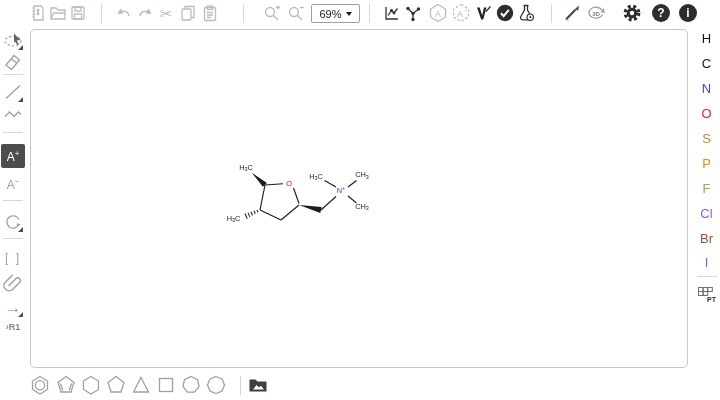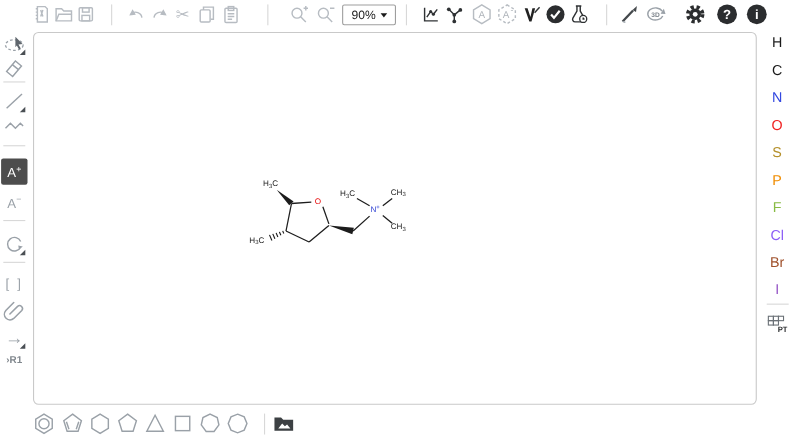--- a/index.html
+++ b/index.html
@@ -135,21 +135,21 @@
       <span>
         <svg width="20" height="20" viewBox="0 0 20 20">
             <circle class="ic-lgray" cx="8" cy="9" r="4.5"></circle>
             <path class="ic-lgray" d="M11.3 12.3 L16 17"></path>
             <path class="ic-lgray" d="M14 4.5 h4"></path>
           </svg>
       </span>
     </div>
 
     <div class="zoombox">
-      <span>90%</span>
+      <span>69%</span>
       <span class="arr"></span>
     </div>
 
     <div class="vdiv" style="left:369px"></div>
 
     <div class="tbtn" style="left:380px">
       <span>
         <svg width="20" height="20" viewBox="0 0 20 20">
             <path class="ic-dark" d="M4 4 V16 H16"></path>
             <polyline class="ic-dark" points="6,12.5 9.5,7.5 12,10 15.5,5.5"></polyline>

